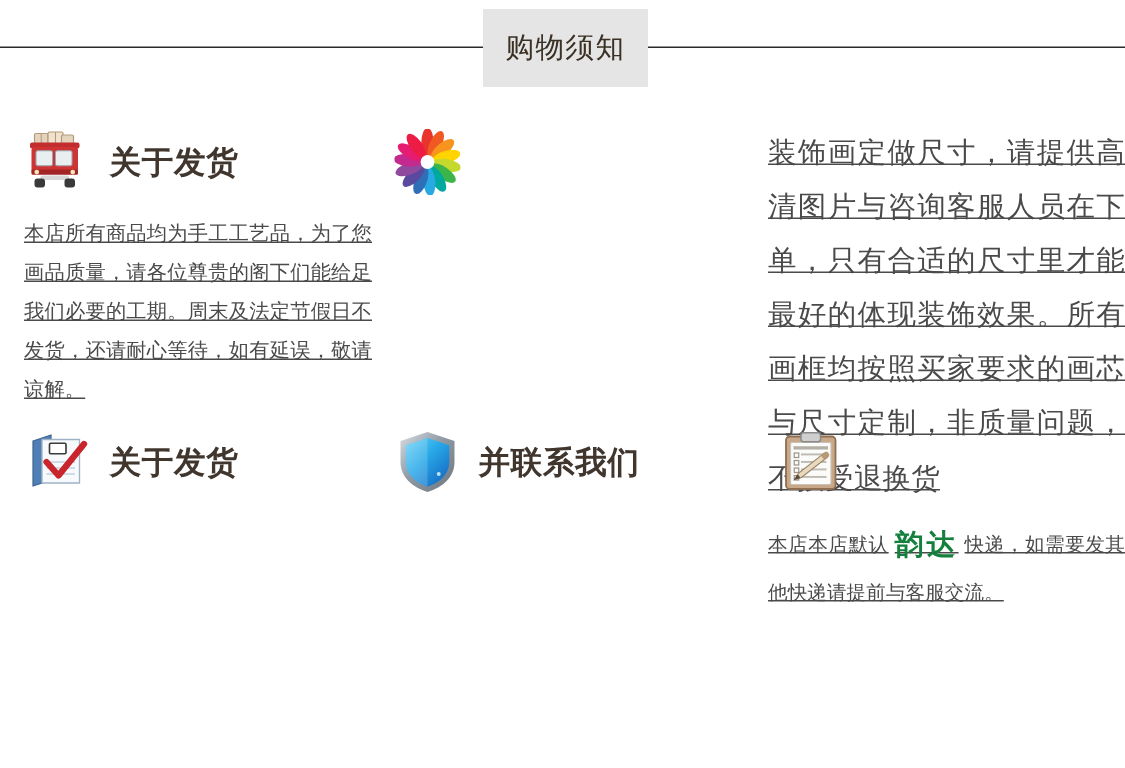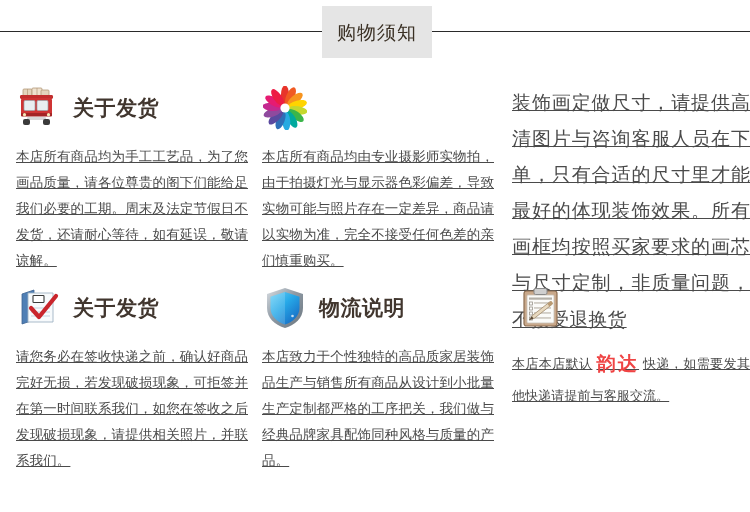--- a/index.html
+++ b/index.html
@@ -118,21 +118,21 @@
   .card.c2 .card-head { margin-bottom: 10px; }
   .card.c2 .card-icon { margin-left: 10px; }
 
   
   .card.c5 .card-body { font-size: 13px; line-height: 2.05; }
   .card.c5 .card-icon { margin-left: 6px; }
   .logi-line { white-space: normal; }
   .brand-mark {
     font-size: 19px;
     font-weight: 700;
-    color: #ef4444;
+    color: #15803d;
     letter-spacing: 2px;
     padding: 0 4px;
     vertical-align: -2px;
   }
 </style>
 </head>
 <body>
 
 <div class="page">
 
@@ -200,21 +200,20 @@
                 <ellipse cx="0" cy="-13" rx="4.1" ry="9.6" fill="#8f4a9e" transform="rotate(250)"></ellipse>
                 <ellipse cx="0" cy="-13" rx="4.1" ry="9.6" fill="#c4298f" transform="rotate(275)"></ellipse>
                 <ellipse cx="0" cy="-13" rx="4.1" ry="9.6" fill="#e61b72" transform="rotate(300)"></ellipse>
                 <ellipse cx="0" cy="-13" rx="4.1" ry="9.6" fill="#ed1c45" transform="rotate(325)"></ellipse>
               </g>
               <circle cx="0" cy="0" r="4.6" fill="#ffffff"></circle>
             </g>
           </svg>
         </span>
       </div>
-      <div class="card-body">本店所有商品均由专业摄影师实物拍，由于拍摄灯光与显示器色彩偏差，导致实物可能与照片存在一定差异，商品请以实物为准，完全不接受任何色差的亲们慎重购买。</div>
     </div>
 
     <div class="card c2">
       <div class="card-body">装饰画定做尺寸，请提供高清图片与咨询客服人员在下单，只有合适的尺寸里才能最好的体现装饰效果。所有画框均按照买家要求的画芯与尺寸定制，非质量问题，不接受退换货</div>
     </div>
 
     <div class="card c3">
       <div class="card-head">
         <span class="card-icon">
           <svg width="44" height="44" viewBox="0 0 44 44">
@@ -230,21 +229,20 @@
               <line x1="14" y1="22" x2="33" y2="22"></line>
               <line x1="14" y1="26" x2="33" y2="26"></line>
               <line x1="14" y1="30" x2="33" y2="30"></line>
             </g>
 
             <path d="M14 22 L22 31 L39 10" fill="none" stroke="#c9252c" stroke-width="4.2" stroke-linecap="round" stroke-linejoin="round"></path>
           </svg>
         </span>
         <span class="card-title">关于发货</span>
       </div>
-      <div class="card-body">请您务必在签收快递之前，确认好商品完好无损，若发现破损现象，可拒签并在第一时间联系我们，如您在签收之后发现破损现象，请提供相关照片，并联系我们。</div>
     </div>
 
     <div class="card c4">
       <div class="card-head">
         <span class="card-icon">
           <svg width="42" height="44" viewBox="0 0 42 44">
             <defs>
               <linearGradient id="shOuter" x1="0" y1="0" x2="1" y2="1">
                 <stop offset="0%" stop-color="#d9dee3"></stop>
                 <stop offset="45%" stop-color="#8f9aa4"></stop>
@@ -255,23 +253,22 @@
                 <stop offset="45%" stop-color="#27a9e8"></stop>
                 <stop offset="100%" stop-color="#1565c0"></stop>
               </linearGradient>
             </defs>
             <path d="M21 2 L39 8 L39 22 C39 32 31 39 21 42 C11 39 3 32 3 22 L3 8 Z" fill="url(#shOuter)"></path>
             <path d="M21 6 L35.5 10.8 L35.5 22 C35.5 30 29 36 21 38.5 C13 36 6.5 30 6.5 22 L6.5 10.8 Z" fill="url(#shInner)"></path>
             <path d="M21 6 L21 38.5 C13 36 6.5 30 6.5 22 L6.5 10.8 Z" fill="#ffffff" opacity="0.17"></path>
             <circle cx="28.5" cy="30" r="1.3" fill="#ffffff" opacity="0.75"></circle>
           </svg>
         </span>
-        <span class="card-title">物流说明</span>
-      </div>
-      <div class="card-body">本店致力于个性独特的高品质家居装饰品生产与销售所有商品从设计到小批量生产定制都严格的工序把关，我们做与经典品牌家具配饰同种风格与质量的产品。</div>
+        <span class="card-title">并联系我们</span>
+      </div>
     </div>
 
     <div class="card c5">
       <div class="card-head">
         <span class="card-icon">
           <svg width="42" height="44" viewBox="0 0 42 44">
 
             <rect x="4" y="5" width="33" height="35" rx="2.5" fill="#c9a88a" stroke="#8d6e52" stroke-width="1.2"></rect>
 
             <rect x="7" y="9" width="27" height="28" rx="1" fill="#fbfbf9" stroke="#c8c2b8" stroke-width="0.8"></rect>

